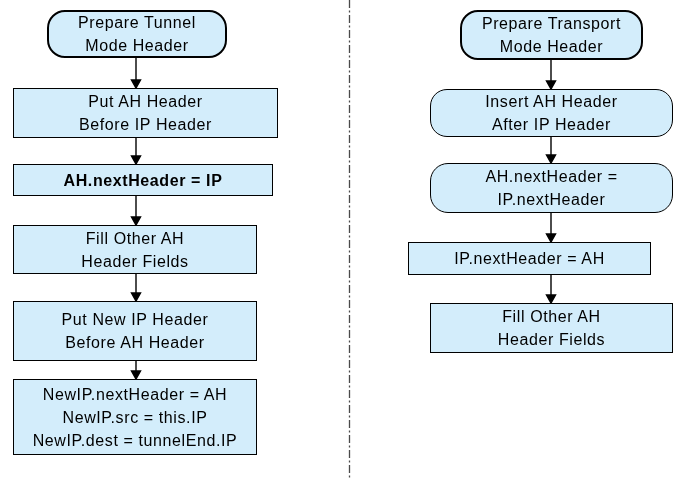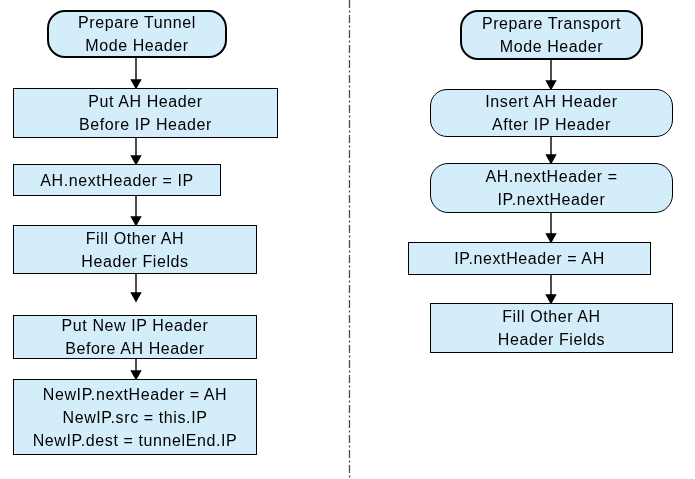--- a/index.html
+++ b/index.html
@@ -32,23 +32,23 @@
     letter-spacing: 0.6px;
     color: #000000;
   }
   .terminator {
     border-width: 2px;
     border-radius: 18px;
   }
   
   .l0 { left: 47px;  top: 10px;  width: 180px; height: 48px; }
   .l1 { left: 13px;  top: 88px;  width: 265px; height: 50px; }
-  .l2 { left: 13px;  top: 164px; width: 208px; height: 32px; }
+  .l2 { left: 13px;  top: 164px; width: 260px; height: 32px; font-weight: bold; }
   .l3 { left: 13px;  top: 225px; width: 244px; height: 49px; }
-  .l4 { left: 13px;  top: 315px; width: 244px; height: 44px; }
+  .l4 { left: 13px;  top: 301px; width: 244px; height: 60px; }
   .l5 { left: 13px;  top: 379px; width: 244px; height: 76px; }
   
   .r0 { left: 460px; top: 10px;  width: 183px; height: 50px; }
   .r1 { left: 430px; top: 89px;  width: 243px; height: 48px; border-radius: 17px; }
   .r2 { left: 430px; top: 163px; width: 243px; height: 50px; border-radius: 18px; }
   .r3 { left: 408px; top: 242px; width: 243px; height: 33px; }
   .r4 { left: 430px; top: 303px; width: 243px; height: 50px; }
 </style>
 </head>
 <body>

